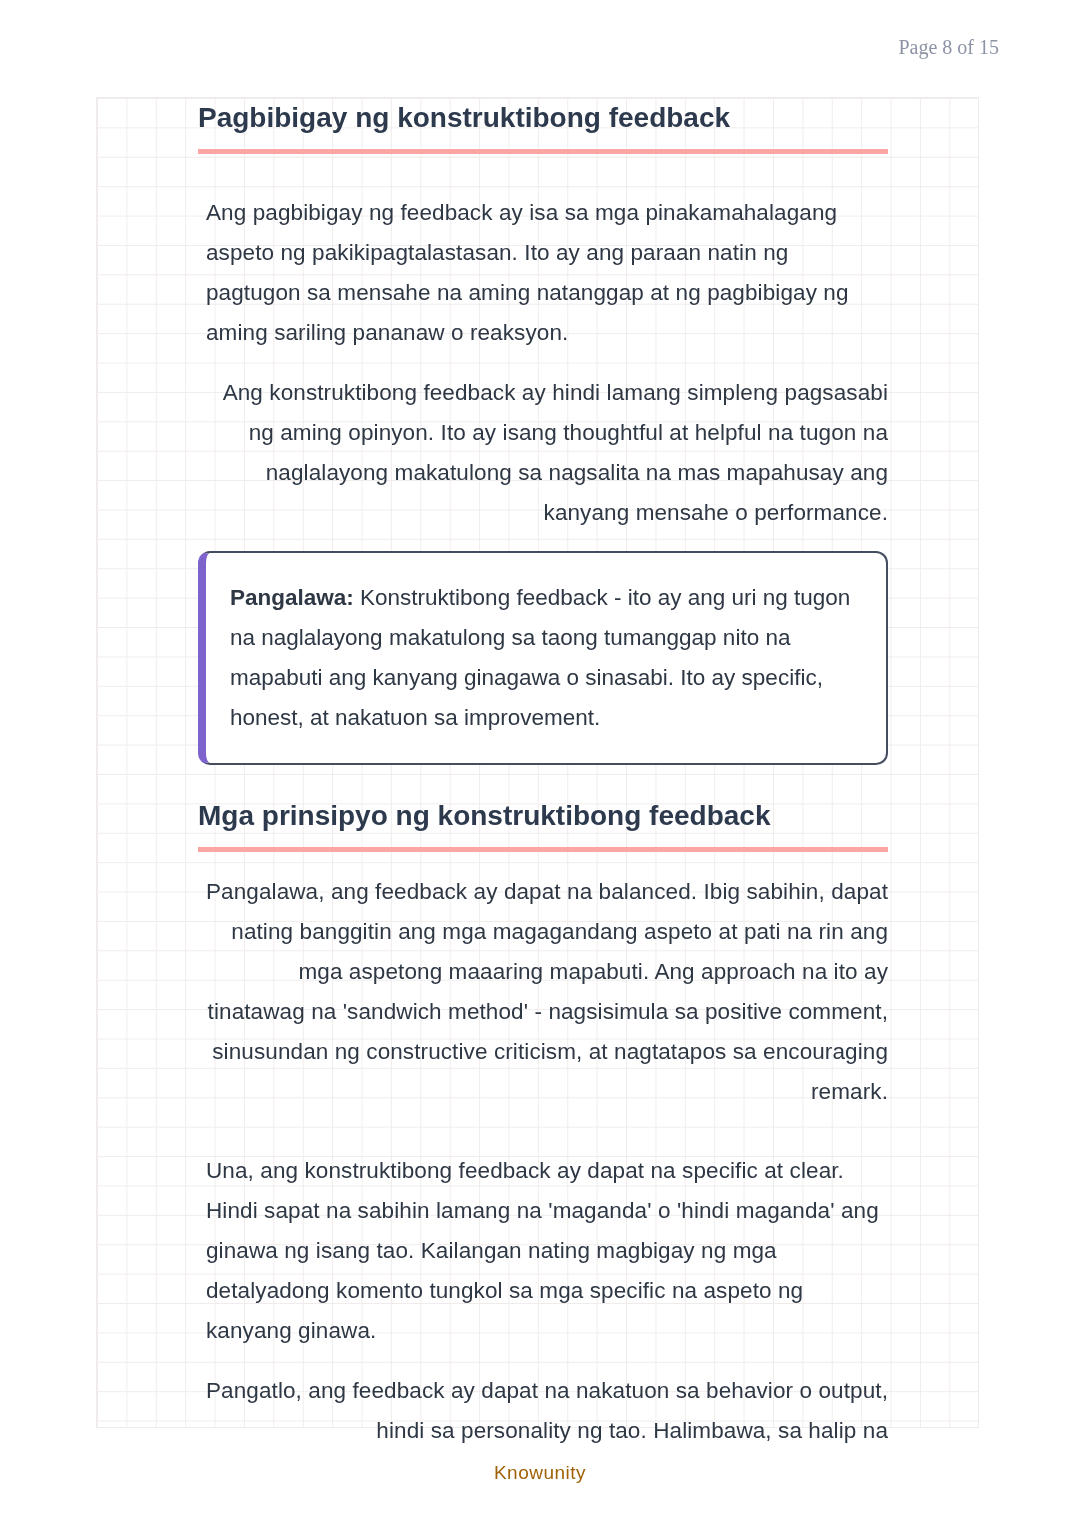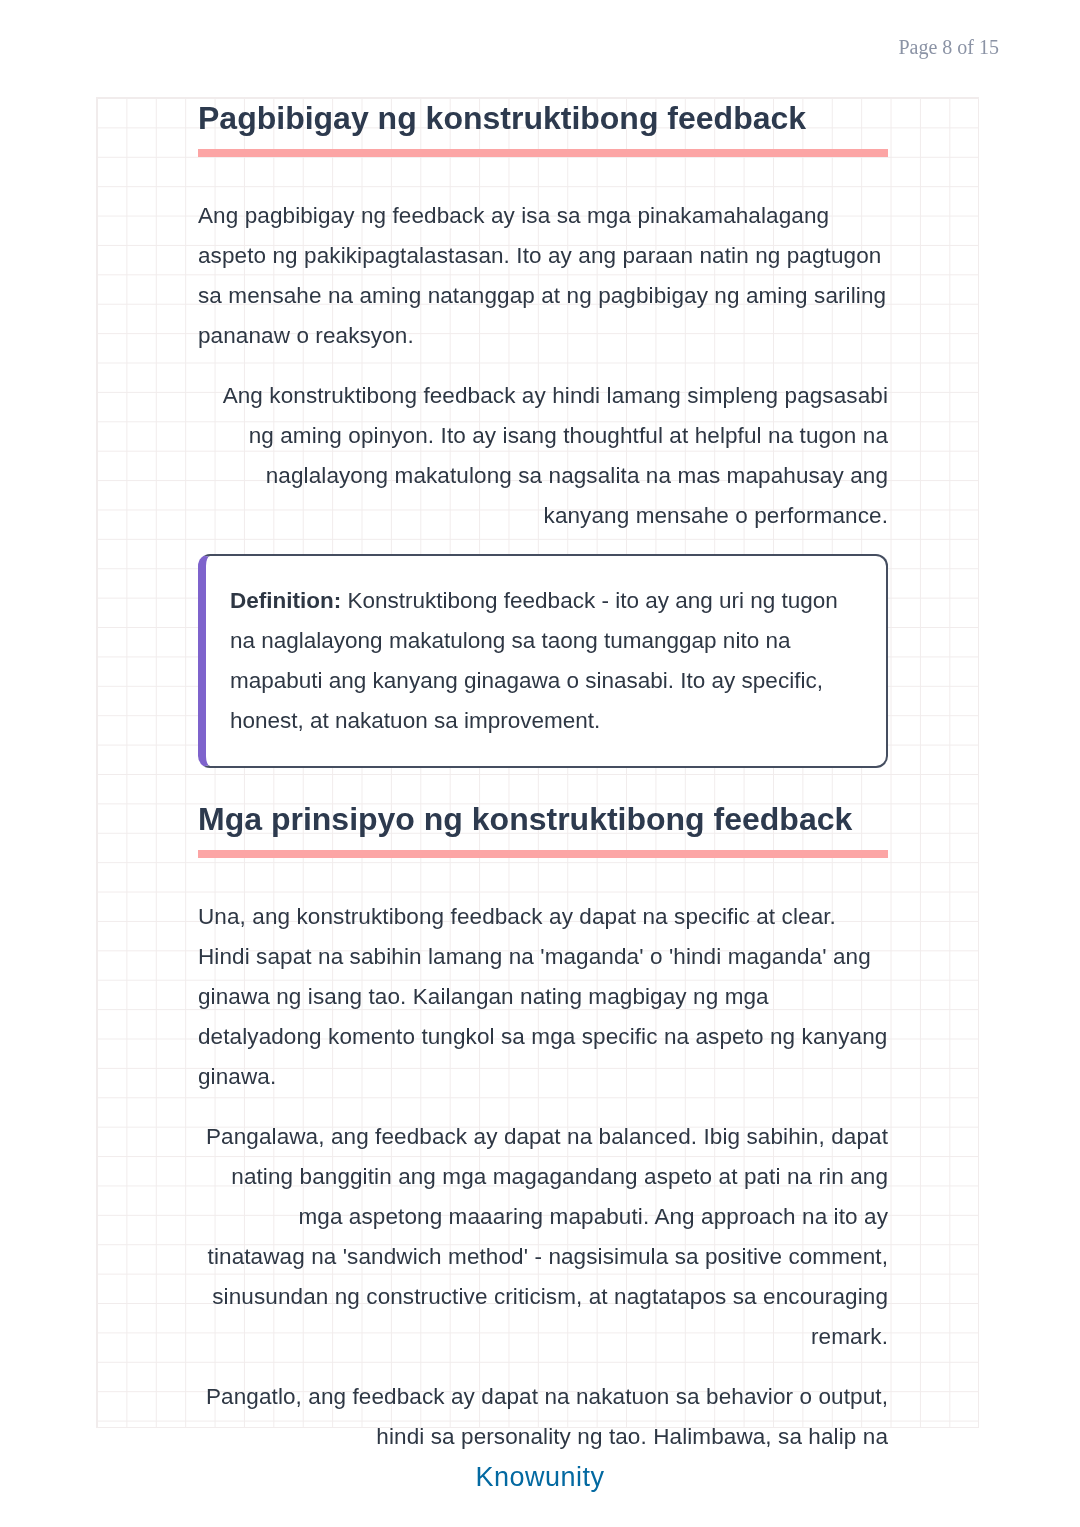--- a/index.html
+++ b/index.html
@@ -37,36 +37,36 @@
   }
 
   .content {
     position: absolute;
     left: 198px;
     top: 103px;
     width: 690px;
   }
 
   .section-heading {
-    font-size: 32px;
+    font-size: 28px;
     line-height: 30px;
     font-weight: 700;
     color: #2d3a4e;
     padding-bottom: 16px;
-    border-bottom: 8px solid #fca5a5;
+    border-bottom: 5px solid #fca5a5;
   }
   .section-heading.second { margin-top: 36px; }
 
   .para {
     font-size: 22.5px;
     line-height: 40px;
     color: #2e3744;
     letter-spacing: 0.1px;
   }
-  .para.first { margin-top: 39px; }
+  .para.first { margin-top: 39px; margin-left: 8px; }
   .para.next  { margin-top: 20px; text-align: right; }
 
   .definition-box {
     margin-top: 18px;
     border: 2px solid #454e60;
     border-left: 8px solid #7e63cc;
     border-radius: 12px;
     padding: 25px 30px 25px 24px;
     font-size: 22.5px;
     line-height: 40px;
@@ -74,47 +74,47 @@
     background: #ffffff;
   }
   .definition-box .def-label { font-weight: 700; }
 
   .footer-brand {
     position: absolute;
     top: 1462px;
     left: 0;
     width: 100%;
     text-align: center;
-    font-size: 27px;
+    font-size: 19px;
     letter-spacing: 0.5px;
-    color: #0369a1;
+    color: #a16207;
   }
 </style>
 </head>
 <body>
 
 <div class="grid-bg"></div>
 
 <div class="page-indicator">Page 8 of 15</div>
 
 <div class="content">
 
   <div class="section-heading">Pagbibigay ng konstruktibong feedback</div>
 
   <p class="para first">Ang pagbibigay ng feedback ay isa sa mga pinakamahalagang aspeto ng pakikipagtalastasan. Ito ay ang paraan natin ng pagtugon sa mensahe na aming natanggap at ng pagbibigay ng aming sariling pananaw o reaksyon.</p>
 
   <p class="para next">Ang konstruktibong feedback ay hindi lamang simpleng pagsasabi ng aming opinyon. Ito ay isang thoughtful at helpful na tugon na naglalayong makatulong sa nagsalita na mas mapahusay ang kanyang mensahe o performance.</p>
 
   <div class="definition-box">
-    <span class="def-label">Definition:</span><span> Konstruktibong feedback - ito ay ang uri ng tugon na naglalayong makatulong sa taong tumanggap nito na mapabuti ang kanyang ginagawa o sinasabi. Ito ay specific, honest, at nakatuon sa improvement.</span>
+    <span class="def-label">Pangalawa:</span><span> Konstruktibong feedback - ito ay ang uri ng tugon na naglalayong makatulong sa taong tumanggap nito na mapabuti ang kanyang ginagawa o sinasabi. Ito ay specific, honest, at nakatuon sa improvement.</span>
   </div>
 
   <div class="section-heading second">Mga prinsipyo ng konstruktibong feedback</div>
 
+  <p class="para next">Pangalawa, ang feedback ay dapat na balanced. Ibig sabihin, dapat nating banggitin ang mga magagandang aspeto at pati na rin ang mga aspetong maaaring mapabuti. Ang approach na ito ay tinatawag na 'sandwich method' - nagsisimula sa positive comment, sinusundan ng constructive criticism, at nagtatapos sa encouraging remark.</p>
+
   <p class="para first">Una, ang konstruktibong feedback ay dapat na specific at clear. Hindi sapat na sabihin lamang na 'maganda' o 'hindi maganda' ang ginawa ng isang tao. Kailangan nating magbigay ng mga detalyadong komento tungkol sa mga specific na aspeto ng kanyang ginawa.</p>
-
-  <p class="para next">Pangalawa, ang feedback ay dapat na balanced. Ibig sabihin, dapat nating banggitin ang mga magagandang aspeto at pati na rin ang mga aspetong maaaring mapabuti. Ang approach na ito ay tinatawag na 'sandwich method' - nagsisimula sa positive comment, sinusundan ng constructive criticism, at nagtatapos sa encouraging remark.</p>
 
   <p class="para next">Pangatlo, ang feedback ay dapat na nakatuon sa behavior o output, hindi sa personality ng tao. Halimbawa, sa halip na</p>
 
 </div>
 
 <div class="footer-brand">Knowunity</div>
 
 </body></html>

